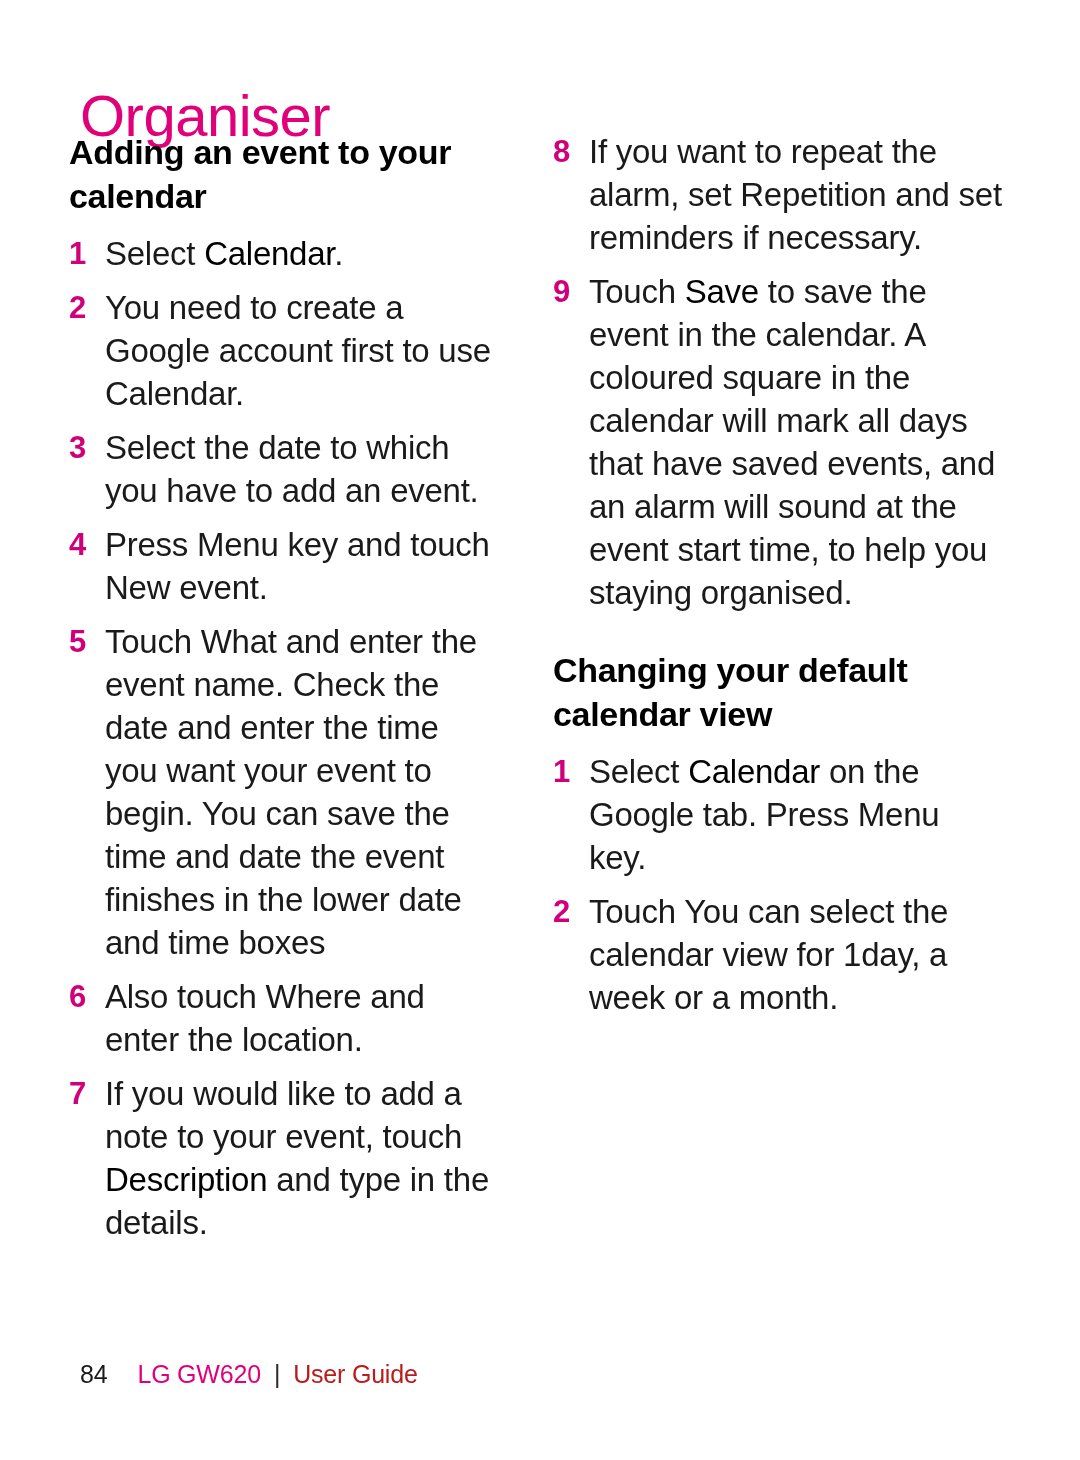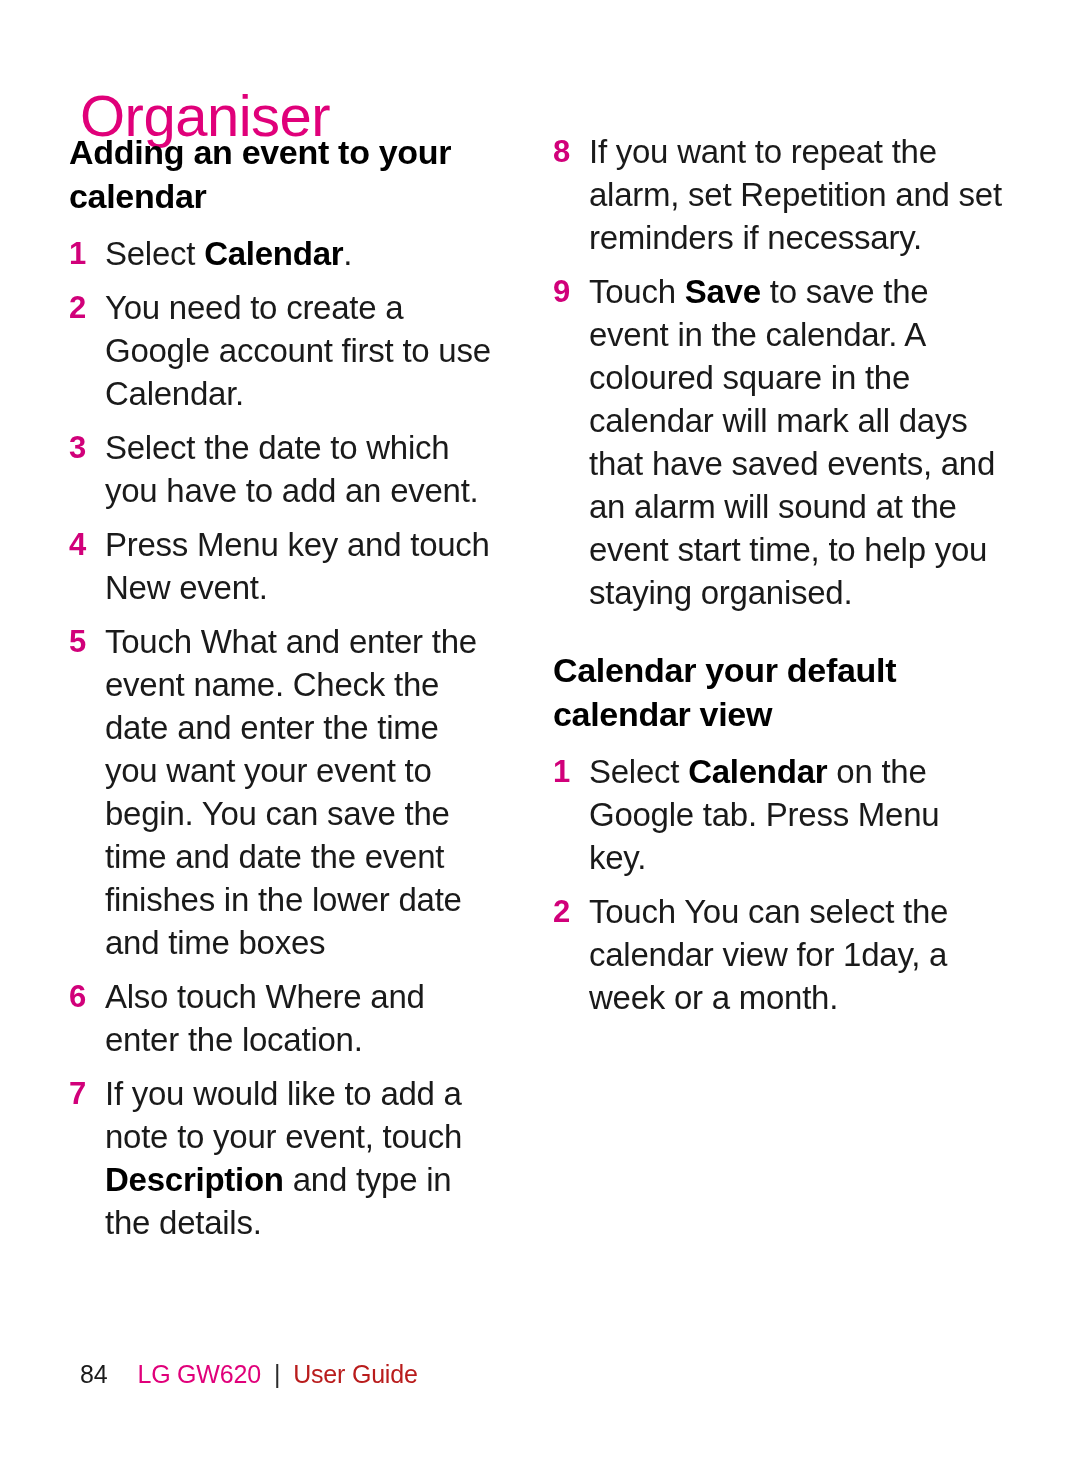--- a/index.html
+++ b/index.html
@@ -83,21 +83,21 @@
     position: absolute;
     left: 0;
     top: 0;
     width: 26px;
     font-size: 31px;
     line-height: 43px;
     font-weight: 700;
     color: #d1007a;
     text-align: left;
   }
-  .step-text b { font-weight: 700; color: #000; }
+  .step-text b { font-weight: 400; color: #000; }
 
   
   .footer {
     position: absolute;
     left: 80px;
     top: 1352px;
     font-size: 25px;
     line-height: 44px;
     letter-spacing: -0.2px;
     white-space: nowrap;
@@ -169,21 +169,21 @@
       <li class="step">
         <span class="step-num">8</span>
         <span class="step-text"><span>If you want to repeat the alarm, set Repetition and set reminders if necessary.</span><b></b><span></span></span>
       </li>
       <li class="step">
         <span class="step-num">9</span>
         <span class="step-text"><span>Touch </span><b>Save</b><span> to save the event in the calendar. A coloured square in the calendar will mark all days that have saved events, and an alarm will sound at the event start time, to help you staying organised.</span></span>
       </li>
     </ol>
 
-    <h2 class="section-heading spaced-above">Calendar your default calendar view</h2>
+    <h2 class="section-heading spaced-above">Changing your default calendar view</h2>
 
     <ol class="steps">
       <li class="step">
         <span class="step-num">1</span>
         <span class="step-text"><span>Select </span><b>Calendar</b><span> on the Google tab. Press Menu key.</span></span>
       </li>
       <li class="step">
         <span class="step-num">2</span>
         <span class="step-text"><span>Touch You can select the calendar view for 1day, a week or a month.</span><b></b><span></span></span>
       </li>

